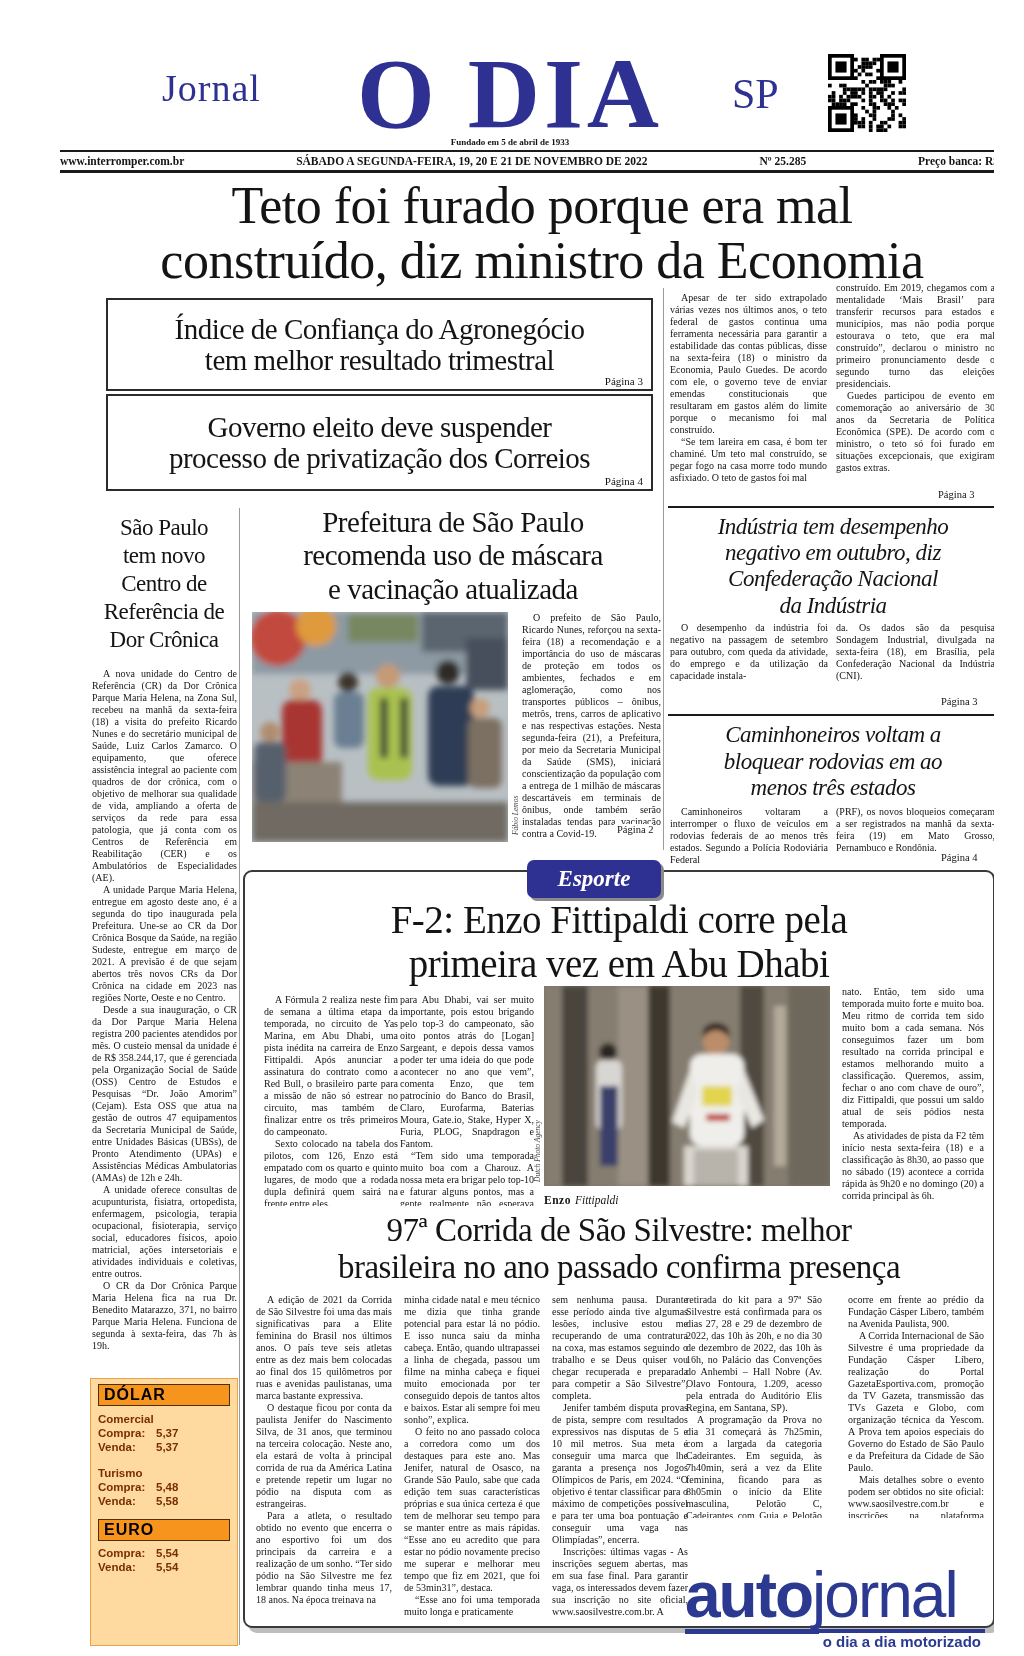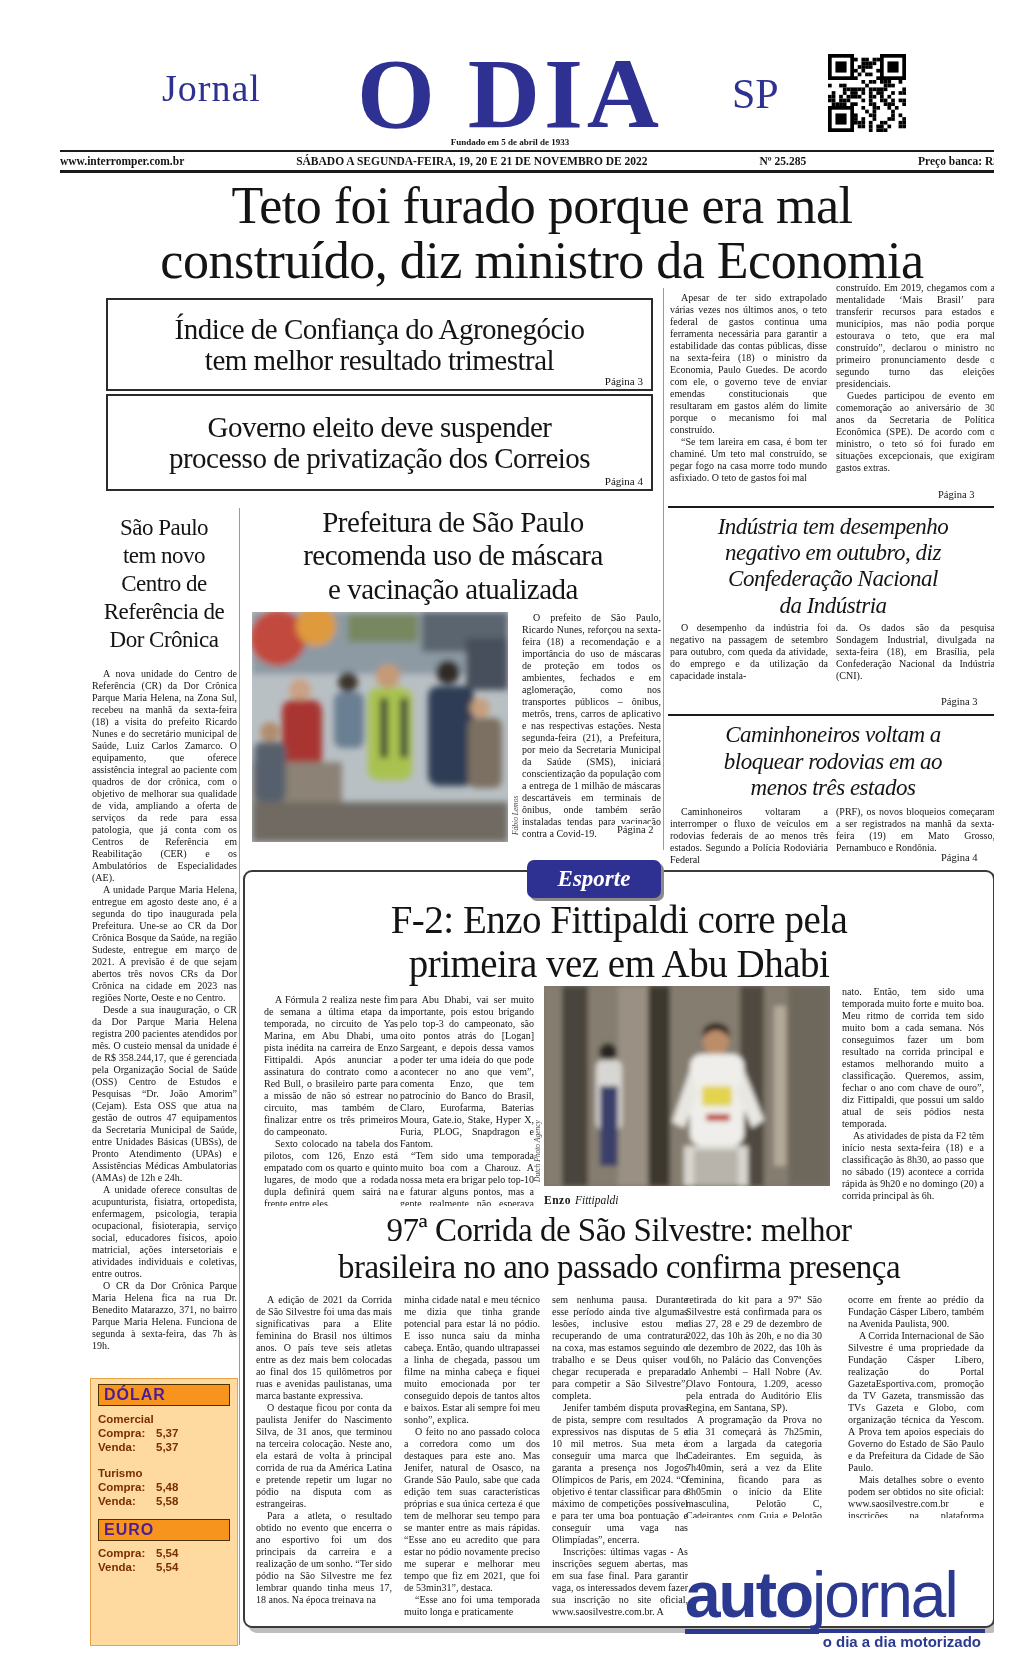--- a/index.html
+++ b/index.html
@@ -37,21 +37,21 @@
   .pref { font-size:10.5px; }
 
   
   .hbox { border:2px solid #2b2b2b; display:flex; flex-direction:column;
           justify-content:center; position:absolute; }
   .hbox .pgref { position:absolute; right:8px; bottom:2px; font-size:11px; }
 
   
   .currency { background:#fed9a0; border:1px solid #e9a448;
               font-family:"Liberation Sans", sans-serif; padding:5px 7px; }
-  .cur-header { background:#f7941e; border:1px solid #4c3000; color:#4c1d95;
+  .cur-header { background:#f7941e; border:1px solid #4c3000; color:#000000;
                 font-weight:bold; font-size:16px; padding:1px 5px; letter-spacing:1px; }
   .cur-group { color:#7a2e00; font-weight:bold; font-size:11.5px; margin-top:7px; }
   .cur-row { display:flex; color:#7a2e00; font-weight:bold; font-size:11.5px; margin-top:2px; }
   .cur-row .lbl { width:58px; }
 
   
   .esporte-box { border:2.5px solid #3a3a3a; border-radius:9px; background:#fff;
                  box-shadow:5px 5px 0 #bdbdbd; }
   .badge { background:#2e3192; color:#fff; border-radius:7px;
            font-style:italic; font-weight:bold; font-size:23px;

